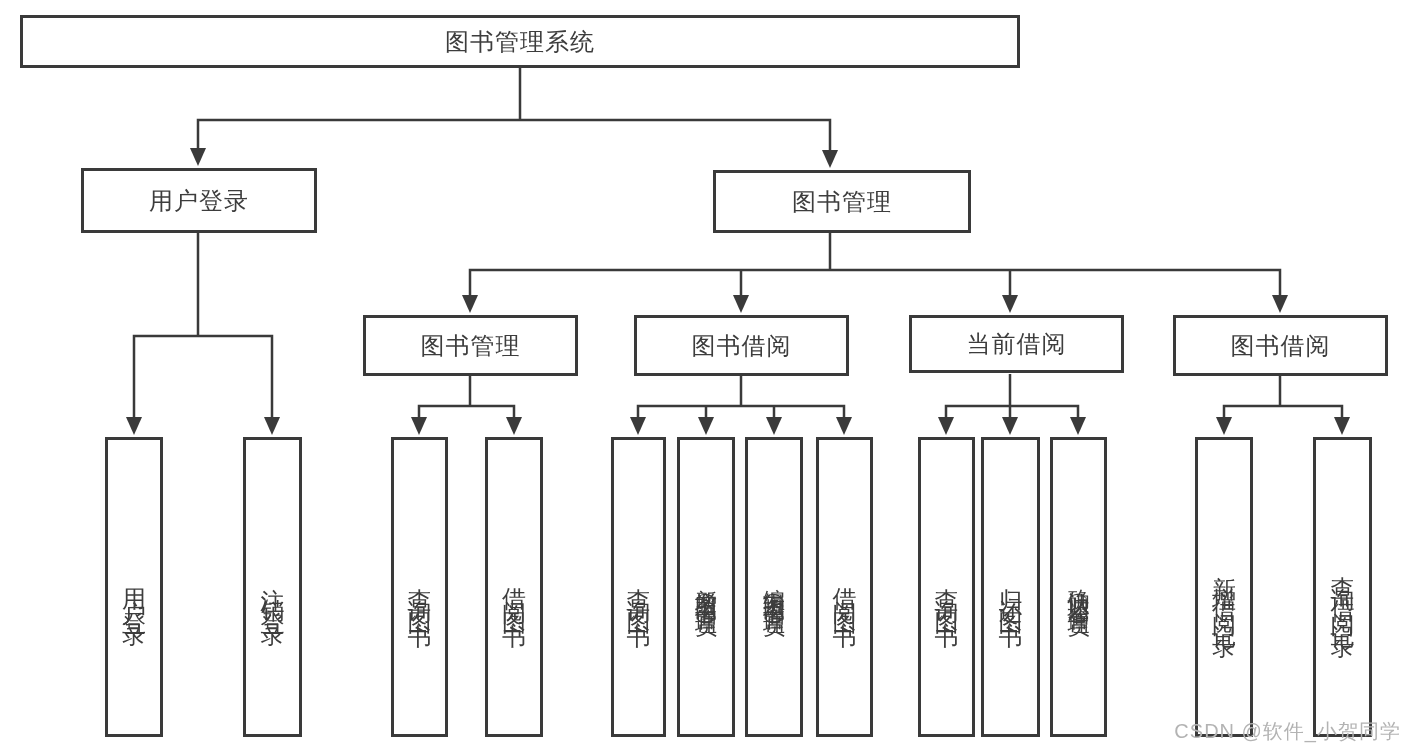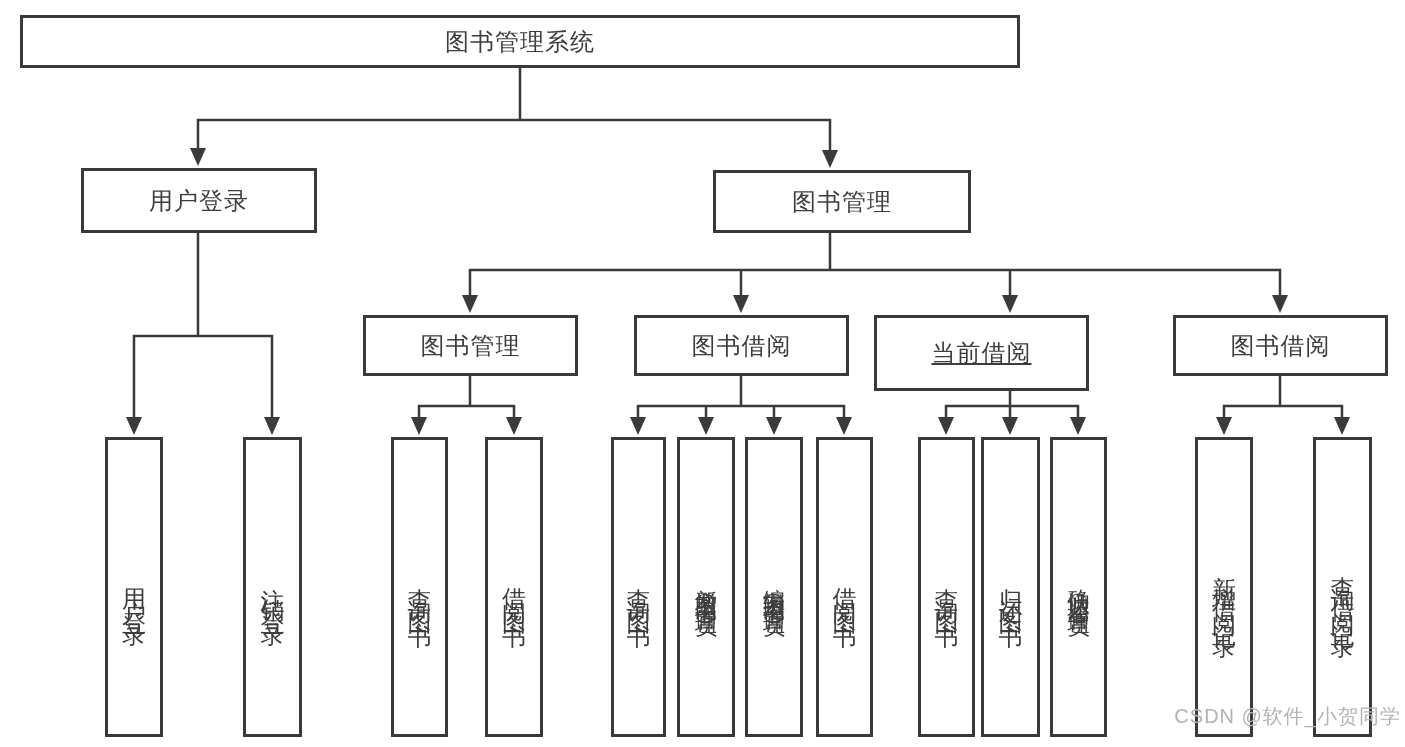--- a/index.html
+++ b/index.html
@@ -29,21 +29,21 @@
     margin-bottom:-12px;
     white-space:nowrap;
   }
   .label-v.tight {
     font-size:22px;
     letter-spacing:4px;
     margin-bottom:-4px;
   }
   #watermark {
     position:absolute;
-    right:4px; bottom:17px;
+    right:4px; bottom:2px;
     font-size:20px;
     color:#b3b3b3;
     z-index:3;
     letter-spacing:1px;
     white-space:nowrap;
   }
 </style>
 </head>
 <body>
 
@@ -102,21 +102,21 @@
   <div class="box" style="left:713px; top:170px; width:258px; height:63px;">
     <span class="label-h">图书管理</span>
   </div>
 
   <div class="box" style="left:363px; top:315px; width:215px; height:61px;">
     <span class="label-h">图书管理</span>
   </div>
   <div class="box" style="left:634px; top:315px; width:215px; height:61px;">
     <span class="label-h">图书借阅</span>
   </div>
-  <div class="box" style="left:874px; top:315px; width:215px; height:76px;text-decoration:underline;">
+  <div class="box" style="left:909px; top:315px; width:215px; height:58px;">
     <span class="label-h">当前借阅</span>
   </div>
   <div class="box" style="left:1173px; top:315px; width:215px; height:61px;">
     <span class="label-h">图书借阅</span>
   </div>
 
   <div class="box" style="left:105px; top:437px; width:58px; height:300px;">
     <span class="label-v">用户登录</span>
   </div>
   <div class="box" style="left:243px; top:437px; width:59px; height:300px;">

